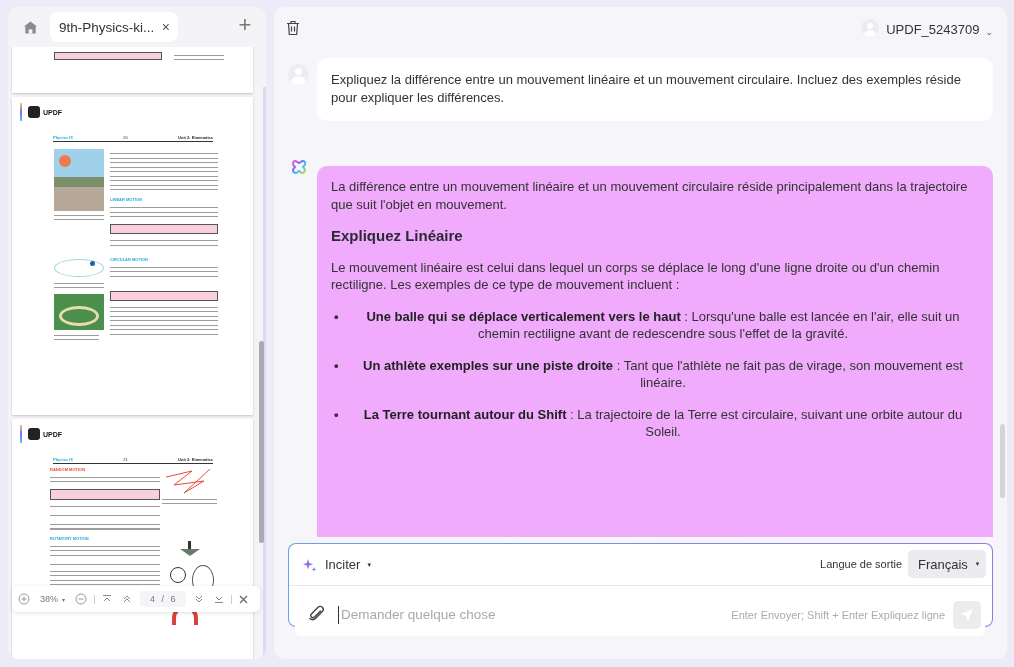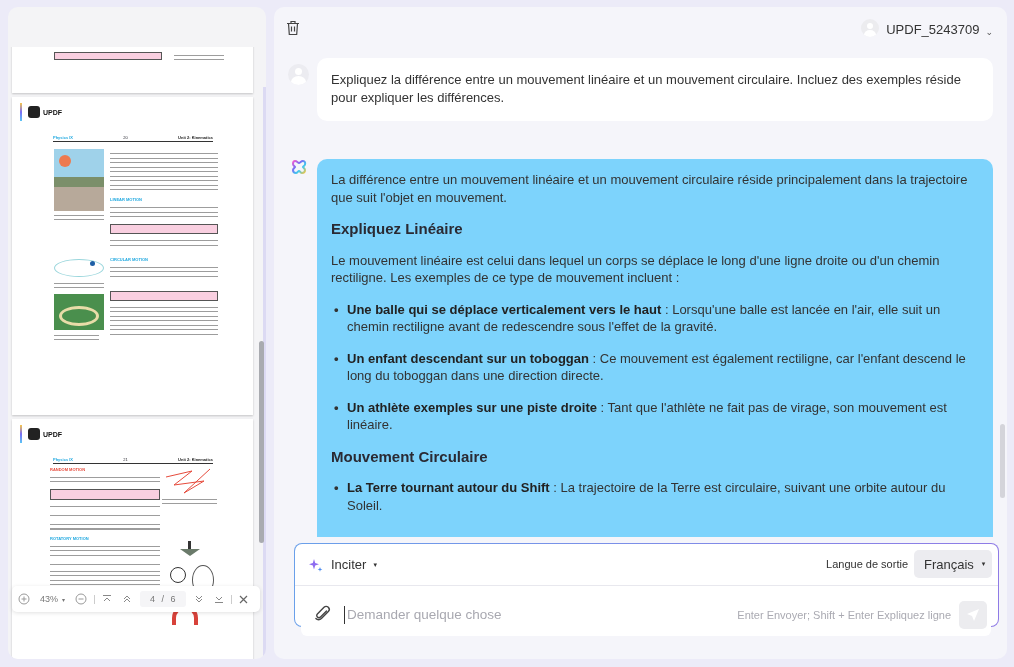--- a/index.html
+++ b/index.html
@@ -63,54 +63,67 @@
   .user-menu .chev { margin-left: 6px; font-size: 9px; color: #555; }
 
   .chat-area { position: absolute; left: 0; top: 40px; width: 733px; height: 490px; overflow: hidden; }
   .user-avatar { position: absolute; left: 14px; top: 17px; width: 21px; height: 21px; border-radius: 50%; background: #ececf1; overflow: hidden; }
   .user-bubble {
     position: absolute; left: 43px; top: 11px; width: 676px; height: 63px; background: #fff;
     border-radius: 10px; padding: 13px 14px; font-size: 13px; line-height: 18px; color: #333;
   }
   .ai-icon { position: absolute; left: 17px; top: 112px; width: 16px; height: 16px; }
   .ai-bubble {
-    position: absolute; left: 43px; top: 112px; width: 676px; height: 400px; background: #7dd3fc;
+    position: absolute; left: 43px; top: 119px; width: 676px; height: 400px; background: #f0abfc;
     border-radius: 10px; padding: 12px 14px 0 14px; font-size: 13px; line-height: 17.5px; color: #333;
   }
   .ai-bubble p { margin-bottom: 14px; }
   .ai-bubble h3 { font-size: 15px; font-weight: bold; margin: 3px 0 14px 0; color: #2a2a33; }
   .ai-bubble ul { list-style: none; margin: 0; }
-  .ai-bubble li { position: relative; padding-left: 16px; margin-bottom: 14px; }
+  .ai-bubble li { position: relative; padding-left: 16px; margin-bottom: 14px; text-align: center; }
   .ai-bubble li::before { content: "•"; position: absolute; left: 3px; top: 0; font-weight: bold; }
   .ai-bubble li b { font-weight: bold; color: #222; }
   .chat-scroll { position: absolute; left: 726px; top: 377px; width: 5px; height: 74px; background: #d4d4da; border-radius: 3px; }
 
   .composer {
     position: absolute; left: 14px; top: 536px; width: 705px; height: 84px; background: #fff;
     border-radius: 8px; border: 1.5px solid transparent;
     background-image: linear-gradient(#fff,#fff), linear-gradient(90deg,#6aa0ea,#8f7be6);
-    background-origin: border-box; background-clip: padding-box, border-box; margin-left: 6px;
+    background-origin: border-box; background-clip: padding-box, border-box;
   }
   .composer-top { position: absolute; left: 0; top: 0; width: 100%; height: 42px; border-bottom: 1px solid #e8e8ee; display: flex; align-items: center; }
   .prompt-btn { display: flex; align-items: center; margin-left: 14px; font-size: 13px; color: #333; cursor: pointer; }
   .prompt-btn .caret { font-size: 7px; margin-left: 7px; color: #333; }
   .lang-label { position: absolute; right: 90px; top: 14px; font-size: 11px; color: #333; }
   .lang-select { position: absolute; right: 6px; top: 6px; height: 28px; width: 78px; background: #ececf0; border-radius: 5px; font-size: 13px; color: #333; display: flex; align-items: center; padding-left: 10px; cursor: pointer; }
   .lang-select .caret { font-size: 7px; margin-left: 8px; }
   .composer-input-row { position: absolute; left: 6px; top: 49px; width: 690px; height: 43px; background: #fff; border-radius: 6px; display: flex; align-items: center; }
   .attach-btn { width: 20px; height: 20px; margin-left: 13px; cursor: pointer; }
   .msg-input { margin-left: 10px; flex: 1; border: none; outline: none; font-size: 13.5px; font-family: "Liberation Sans", sans-serif; color: #15803d; background: transparent; border-left: 1px solid #333; padding-left: 2px; height: 18px; }
   .msg-input::placeholder { color: #a8a8b0; }
   .hint { font-size: 11px; color: #aaaab2; margin-right: 8px; white-space: nowrap; }
   .send-btn { width: 28px; height: 28px; background: #ececef; border-radius: 5px; display: flex; align-items: center; justify-content: center; margin-right: 4px; cursor: pointer; }
 </style>
 </head>
 <body>
 
 <div class="left-panel">
+  <div class="tabbar">
+    <div class="home-btn">
+      <svg width="15" height="15" viewBox="0 0 16 16">
+        <path d="M8 1.5 L15 7 L13.5 7 L13.5 14.5 L2.5 14.5 L2.5 7 L1 7 Z" fill="#8a8a90"></path>
+        <rect x="6" y="10" width="4" height="4.5" fill="#f4f4f6"></rect>
+      </svg>
+    </div>
+    <div class="doc-tab">
+      <span class="tab-label">9th-Physics-ki...</span>
+      <span class="tab-close">×</span>
+    </div>
+    <div class="add-tab">+</div>
+  </div>
 
   <div class="pages-area">
 
     <div class="pdf-page" style="top:-40px;height:86px;">
       <div class="hl-box" style="left:42px;top:45px;width:108px;height:8px;"></div>
       <div class="txt-block" style="left:162px;top:46px;width:50px;height:9px;"></div>
     </div>
 
     <div class="pdf-page" style="top:50px;height:318px;">
       <div class="page-logo">
@@ -182,21 +195,21 @@
 
   <div class="left-scroll"></div>
 
   <div class="pdf-toolbar">
     <div class="tb">
       <svg width="12" height="12" viewBox="0 0 12 12">
           <circle cx="6" cy="6" r="5" fill="none" stroke="#999" stroke-width="1"></circle>
           <path d="M6 3.5V8.5M3.5 6H8.5" stroke="#999" stroke-width="1"></path>
         </svg>
     </div>
-    <span style="margin-left:10px;">43%</span>
+    <span style="margin-left:10px;">38%</span>
     <span style="margin-left:4px;font-size:6px;">▾</span>
     <div class="tb" style="margin-left:10px;">
       <svg width="12" height="12" viewBox="0 0 12 12">
           <circle cx="6" cy="6" r="5" fill="none" stroke="#999" stroke-width="1"></circle>
           <path d="M3.5 6H8.5" stroke="#999" stroke-width="1"></path>
         </svg>
     </div>
     <div class="sep"></div>
     <div class="tb">
       <svg width="10" height="10" viewBox="0 0 10 10">
@@ -265,24 +278,22 @@
         </defs>
       <path d="M4 2 C6 2 7 4 8 4 C9 4 10 2 12 2 C14 2 14.5 4 14 5.5 C13.5 7 12 7.5 12 8 C12 8.5 14 9.5 14 11 C14 13 12.5 14 11 14 C9.5 14 9 12 8 12 C7 12 6.5 14 5 14 C3 14 2 12.5 2 11 C2 9.5 4 8.5 4 8 C4 7.5 2 6.5 2 5 C2 3 3 2 4 2 Z" fill="none" stroke="url(#g1)" stroke-width="2"></path>
     </svg>
 
     <div class="ai-bubble">
       <p>La différence entre un mouvement linéaire et un mouvement circulaire réside principalement dans la trajectoire que suit l'objet en mouvement.</p>
       <h3>Expliquez Linéaire</h3>
       <p>Le mouvement linéaire est celui dans lequel un corps se déplace le long d'une ligne droite ou d'un chemin rectiligne. Les exemples de ce type de mouvement incluent :</p>
       <ul>
         <li><b>Une balle qui se déplace verticalement vers le haut</b><span> : Lorsqu'une balle est lancée en l'air, elle suit un chemin rectiligne avant de redescendre sous l'effet de la gravité.</span></li>
-        <li><b>Un enfant descendant sur un toboggan</b><span> : Ce mouvement est également rectiligne, car l'enfant descend le long du toboggan dans une direction directe.</span></li>
         <li><b>Un athlète exemples sur une piste droite</b><span> : Tant que l'athlète ne fait pas de virage, son mouvement est linéaire.</span></li>
       </ul>
-      <h3>Mouvement Circulaire</h3>
       <ul>
         <li><b>La Terre tournant autour du Shift</b><span> : La trajectoire de la Terre est circulaire, suivant une orbite autour du Soleil.</span></li>
       </ul>
     </div>
     <div class="chat-scroll"></div>
   </div>
 
   <div class="composer">
     <div class="composer-top">
       <div class="prompt-btn">

